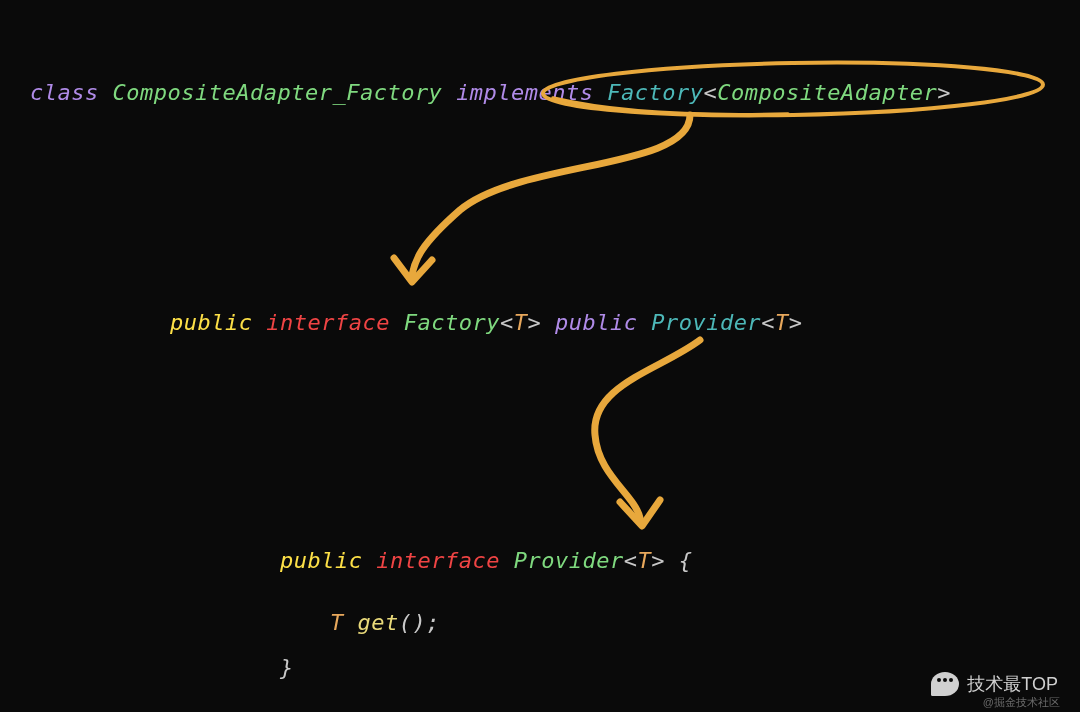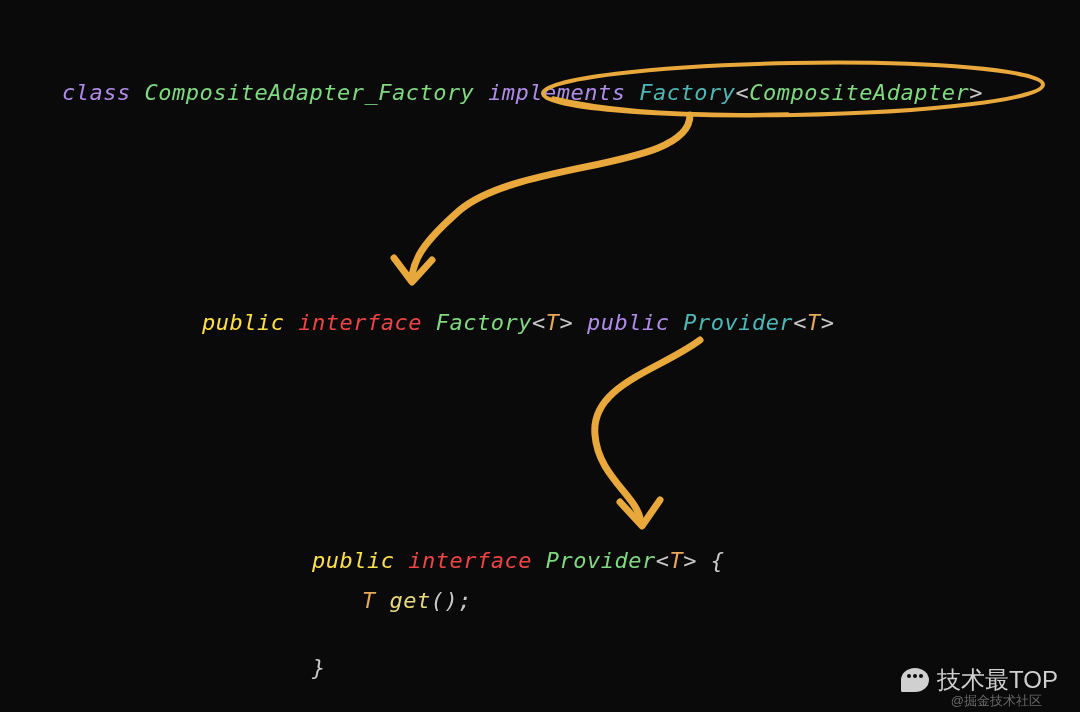--- a/index.html
+++ b/index.html
@@ -10,56 +10,55 @@
     font-family: 'Menlo', 'Consolas', monospace;
     font-style: italic;
     font-size: 22px;
     position: relative;
     overflow: hidden;
   }
   .code-line {
     position: absolute;
     white-space: nowrap;
     letter-spacing: 0.5px;
-    margin-left: 32px;
   }
   .kw-class { color: #b08be8; }
   .kw-public { color: #fde047; }
   .kw-interface { color: #ef4444; }
   .kw-implements { color: #b08be8; }
   .kw-extends { color: #b08be8; }
   .type-green { color: #7fd97f; }
   .type-teal { color: #4db8b8; }
   .type-orange { color: #e8a85c; }
   .punct { color: #c8c8c8; }
   .method { color: #e8d97a; }
   .brace { color: #c8c8c8; }
 
   #line1 { top: 80px; left: 30px; }
   #line2 { top: 310px; left: 170px; }
   #line3 { top: 548px; left: 280px; }
-  #line4 { top: 588px; left: 330px; }
+  #line4 { top: 610px; left: 330px; }
   #line5 { top: 655px; left: 280px; }
 
   .annotation {
     position: absolute;
     pointer-events: none;
   }
   #ellipse-anno { top: 58px; left: 538px; width: 510px; height: 62px; }
   #arrow1 { top: 100px; left: 370px; width: 400px; height: 200px; }
   #arrow2 { top: 330px; left: 560px; width: 220px; height: 210px; }
 
   .watermark {
     position: absolute;
     bottom: 16px;
     right: 22px;
     color: #d0d0d0;
     font-style: normal;
     font-family: sans-serif;
-    font-size: 24px;
+    font-size: 18px;
     display: flex;
     align-items: center;
     gap: 8px;
   }
   .watermark .bubble {
     width: 28px;
     height: 24px;
     background: #d0d0d0;
     border-radius: 50% 50% 50% 5%;
     position: relative;
@@ -69,23 +68,23 @@
     position: absolute;
     left: 6px; top: 6px;
     width: 4px; height: 4px;
     background: #0a0a0a;
     border-radius: 50%;
     box-shadow: 6px 0 0 #0a0a0a, 12px 0 0 #0a0a0a;
   }
   .subwm {
     position: absolute;
     bottom: 2px;
-    right: 38px;
+    right: 20px;
     color: #6a6a6a;
-    font-size: 13px;
+    font-size: 11px;
     font-style: normal;
     font-family: sans-serif;
   }
 </style>
 </head>
 <body>
 
 <div id="line1" class="code-line">
   <span class="kw-class">class</span>
   <span> </span>

